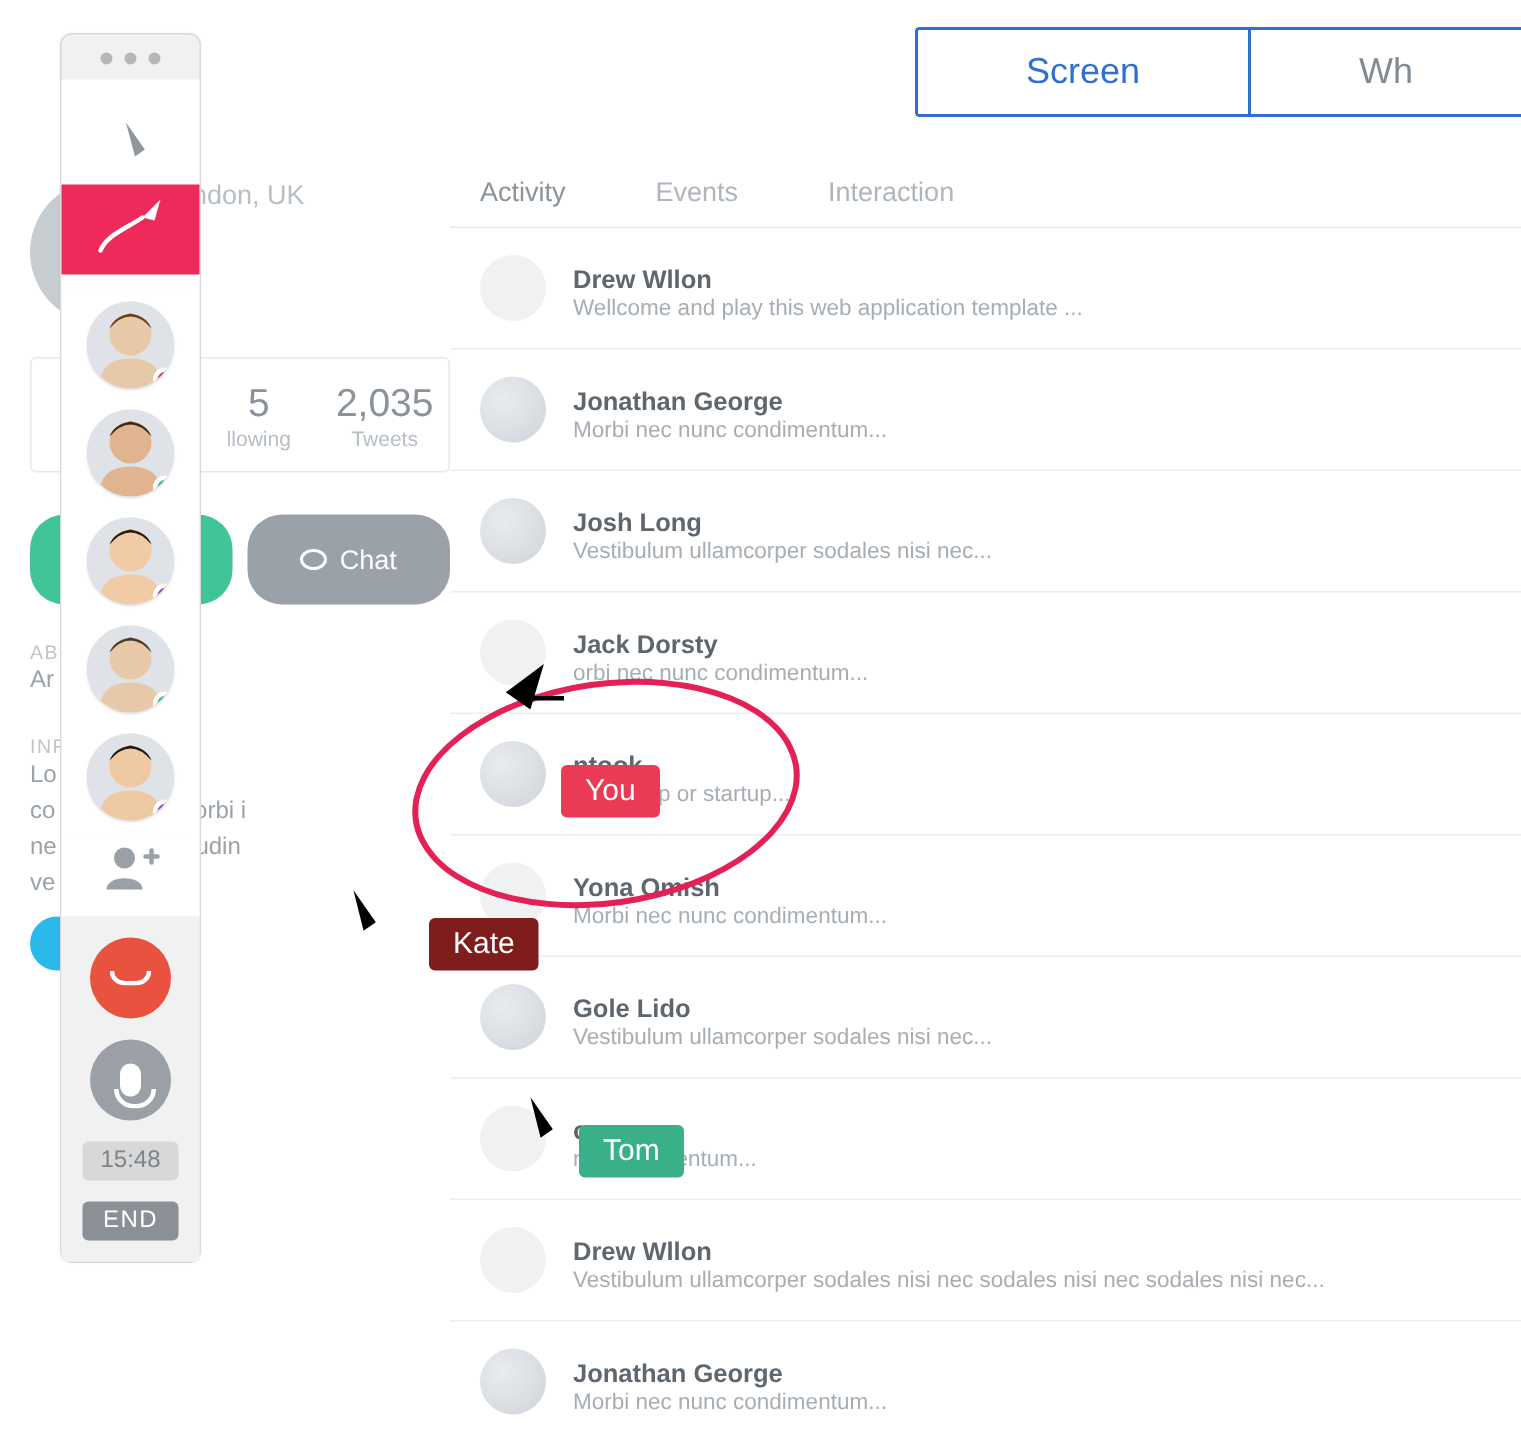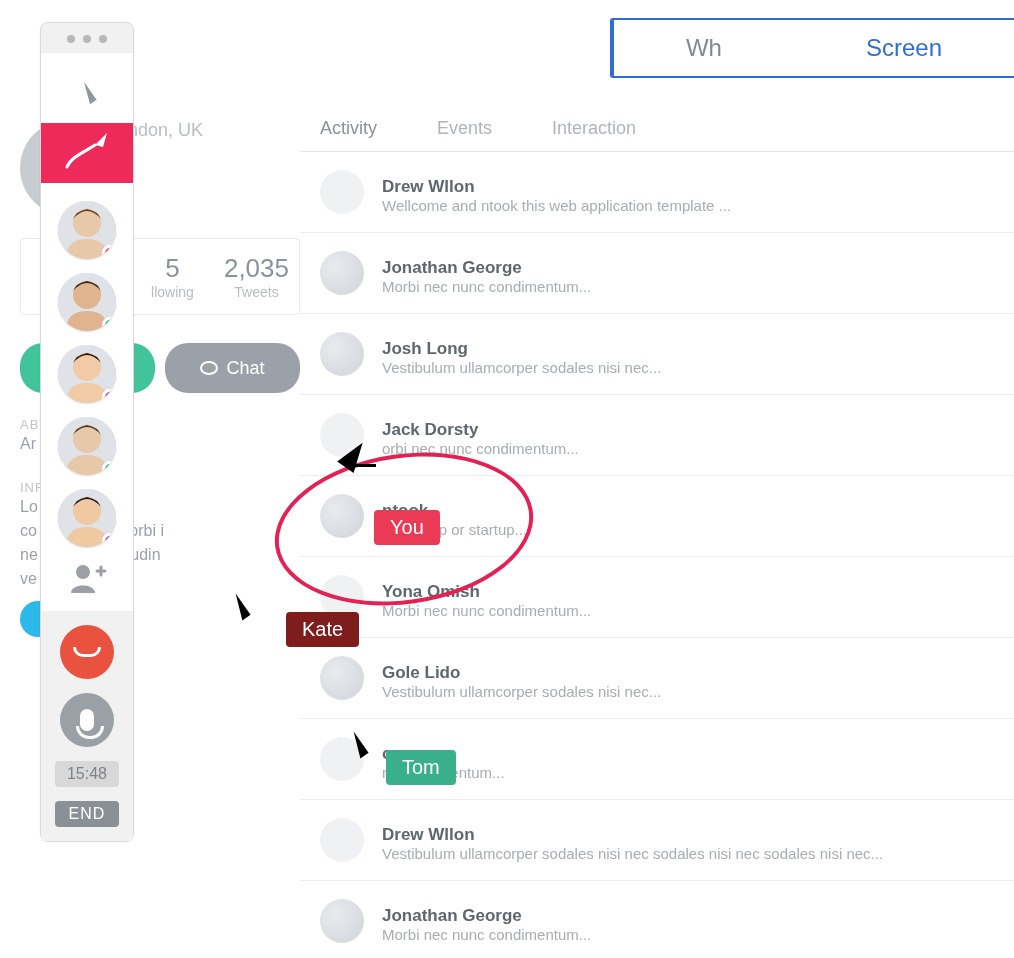--- a/index.html
+++ b/index.html
@@ -55,21 +55,21 @@
     display: flex;
     justify-content: flex-end;
     gap: 30px;
   }
   .stat { text-align: center; }
   .stat-n { font-size: 26px; color: #8a939b; }
   .stat-l { font-size: 14px; color: #b7bec4; }
   .pill-row { margin-top: 28px; display: flex; gap: 10px; }
   .pill {
     flex: 1;
-    height: 50px;
+    height: 60px;
     border-radius: 23px;
     display: flex;
     align-items: center;
     justify-content: center;
     font-size: 18px;
     color: #fff;
   }
   .pill.green { background: #42c49a; }
   .pill.grey  { background: #9aa1a8; }
   .chat-icon {
@@ -206,22 +206,22 @@
     transform: rotate(35deg);
   }
 
   
   .avatar-svg{width:100%;height:100%;}
 </style>
 </head>
 <body>
 
 <div class="top-tabs">
+  <div class="top-tab">Screen</div>
   <div class="top-tab inactive">Wh</div>
-  <div class="top-tab">Screen</div>
 </div>
 
 <div class="profile">
   <div class="profile-head">
     <div class="big-avatar"></div>
     <div style="margin-left:12px;">
       <div class="profile-loc">ndon, UK</div>
     </div>
   </div>
   <div class="stats-card">
@@ -258,21 +258,21 @@
   <div class="act-tabs">
     <div class="act-tab active">Activity</div>
     <div class="act-tab">Events</div>
     <div class="act-tab">Interaction</div>
   </div>
   <div id="feed">
       <div class="feed-item">
         <div class="mini-av light"></div>
         <div>
           <div class="feed-name">Drew Wllon</div>
-          <div class="feed-text">Wellcome and ntook this web application template ...</div>
+          <div class="feed-text">Wellcome and play this web application template ...</div>
         </div>
       </div>
       <div class="feed-item">
         <div class="mini-av"></div>
         <div>
           <div class="feed-name">Jonathan George</div>
           <div class="feed-text">Morbi nec nunc condimentum...</div>
         </div>
       </div>
       <div class="feed-item">

